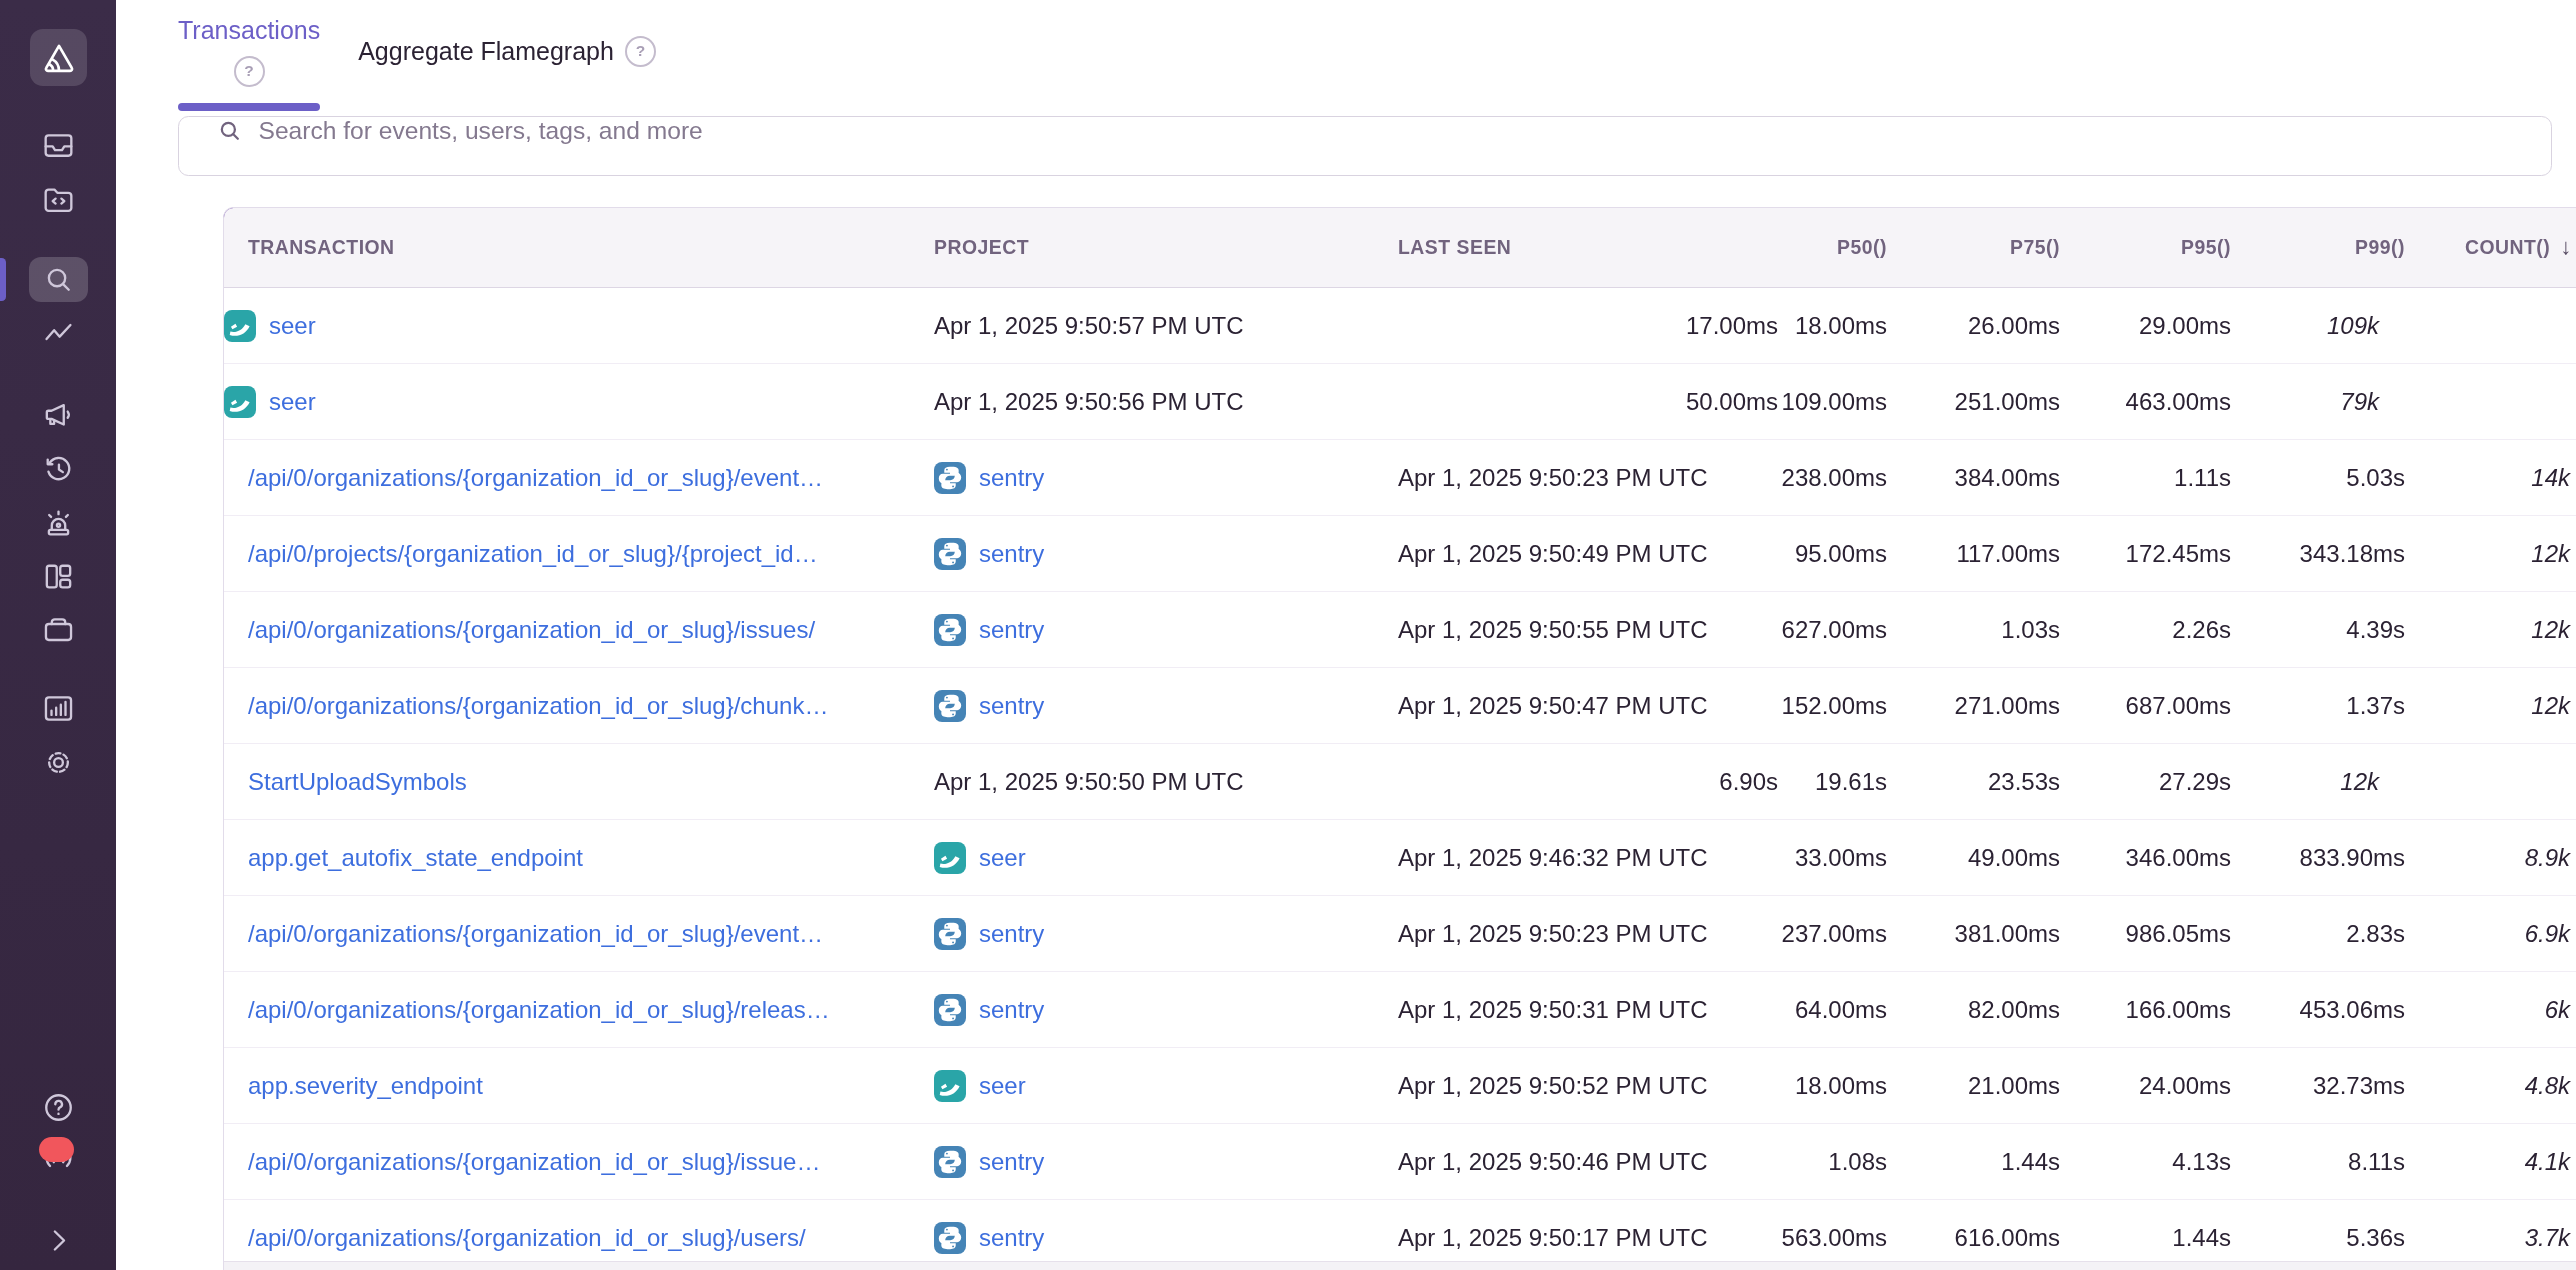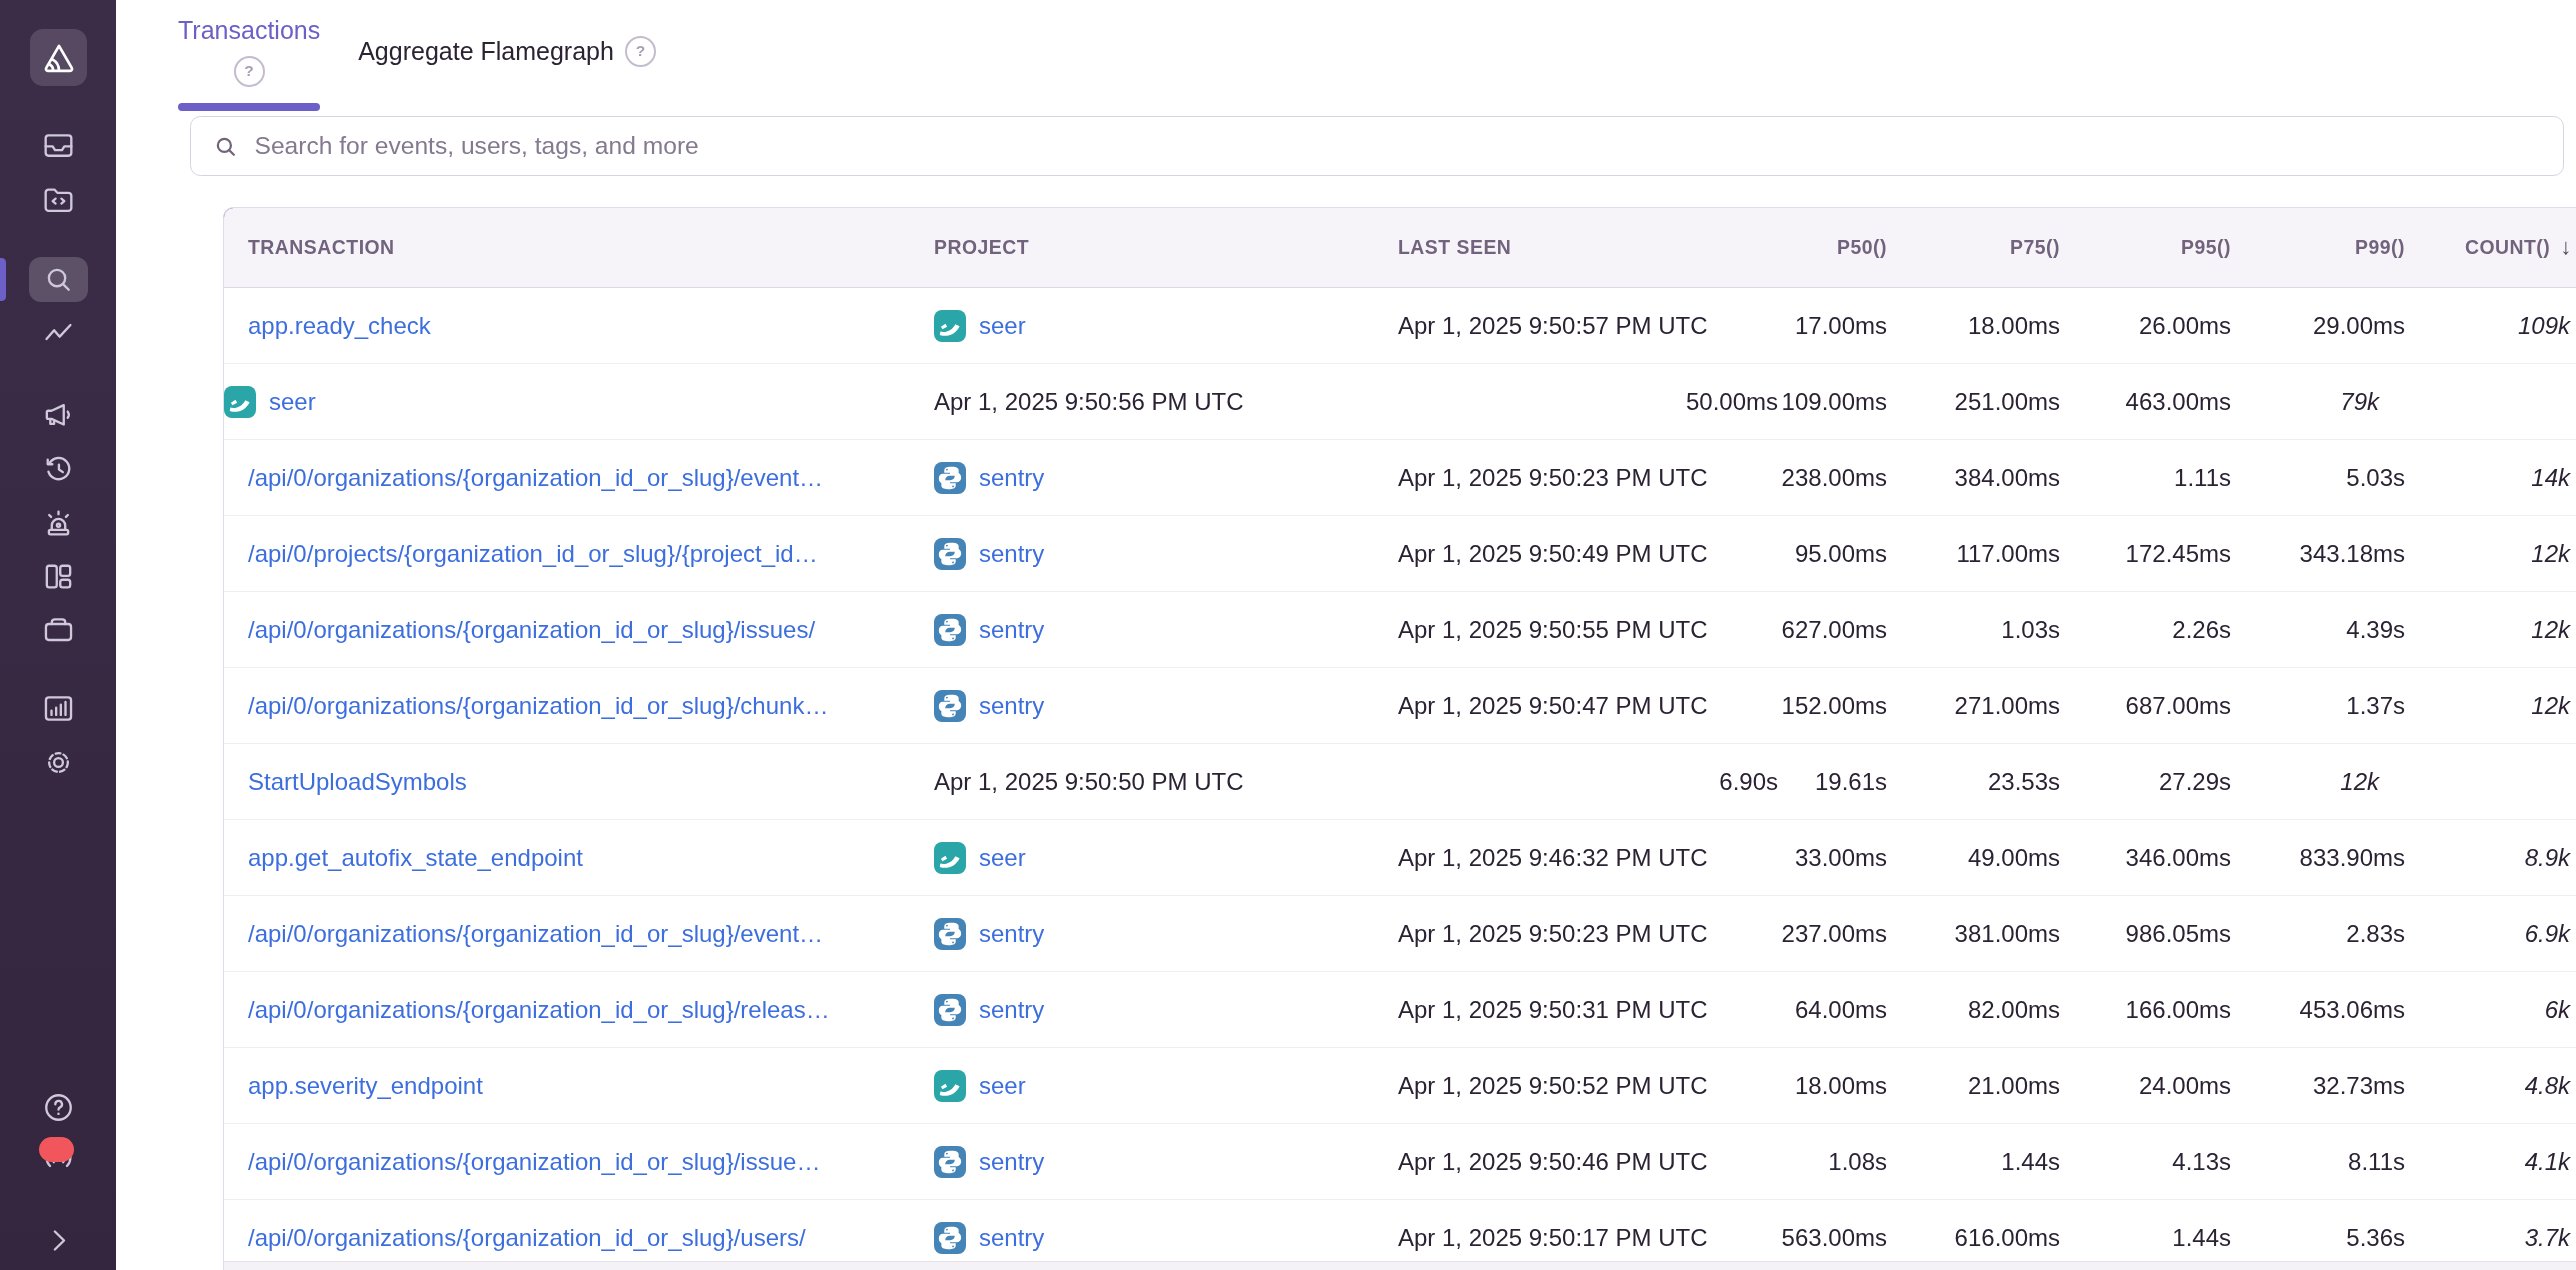--- a/index.html
+++ b/index.html
@@ -21,21 +21,21 @@
   
   .tabs{position:absolute;left:178px;top:15.5px;display:flex;gap:38px;}
   .tab{display:flex;align-items:center;gap:11.2px;position:relative;padding-bottom:24px;font-size:25px;color:#2b2233;cursor:pointer;}
   .tab.active{color:#6c5fc7;flex-direction:column;}
   .tab.active::after{content:"";position:absolute;left:0;right:0;bottom:0;height:7.8px;border-radius:4.3px;background:#6c5fc7;}
   .help-circle{width:27px;height:27px;border-radius:50%;border:2.2px solid #c4bccd;color:#a89eb5;
                display:flex;align-items:center;justify-content:center;font-size:15.5px;font-weight:bold;flex:0 0 auto;}
 
   
   .search{position:absolute;left:178px;top:116px;width:2374px;height:60px;box-sizing:border-box;
-          border:1.7px solid #d9d3e0;border-radius:10.4px;display:flex;align-items:center;gap:15.5px;padding:0 21px;background:#fff;cursor:text;margin-left:12px;}
+          border:1.7px solid #d9d3e0;border-radius:10.4px;display:flex;align-items:flex-start;gap:15.5px;padding:0 37px;background:#fff;cursor:text;}
   .search svg{width:27px;height:27px;stroke:#71637e;fill:none;stroke-width:2;stroke-linecap:round;}
   .search .ph{font-size:24.6px;color:#84798f;}
 
   
   .table{position:absolute;left:178px;top:207px;width:2374px;height:1064px;box-sizing:border-box;
          border:1.7px solid #e2dcea;border-bottom:none;border-radius:10.4px 10.4px 0 0;overflow:hidden;background:#4c1d95;margin-left:45px;}
   .grid-row{display:grid;grid-template-columns:710px 464px 380px 109px 173px 171px 174px auto;align-items:center;}
   .thead{height:79px;background:#f6f4f8;border-bottom:1.7px solid #ddd6e4;color:#71637e;
          font-size:19.4px;font-weight:bold;letter-spacing:0.5px;}
   .th{white-space:nowrap;}
@@ -191,21 +191,20 @@
       <div class="th num">P75()</div>
       <div class="th num">P95()</div>
       <div class="th num">P99()</div>
       <div class="th count">
         <span>COUNT()</span>
         <span class="sort-arrow">↓</span>
       </div>
     </div>
     <div id="table-body">
         <div class="grid-row tr">
-          <div class="td first"><a class="cell-link">app.ready_check</a></div>
           <div class="td proj">
             <svg class="proj-icon" viewBox="0 0 24 24">
               <rect width="24" height="24" rx="6" fill="#2aa5a8"></rect>
               <path fill="#fff" d="M4.8 16.2c4.6 1 9-1.2 11.2-5.6l3.2 1.5c-2.8 5.9-9 8.6-14.9 6.6z"></path>
               <path fill="#fff" d="M5.2 12.6l3.4-2.3 1.2 2.2-3.5 1.9z"></path>
             </svg>
             <a class="cell-link">seer</a>
           </div>
           <div class="td ">Apr 1, 2025 9:50:57 PM UTC</div>
           <div class="td num">17.00ms</div>

